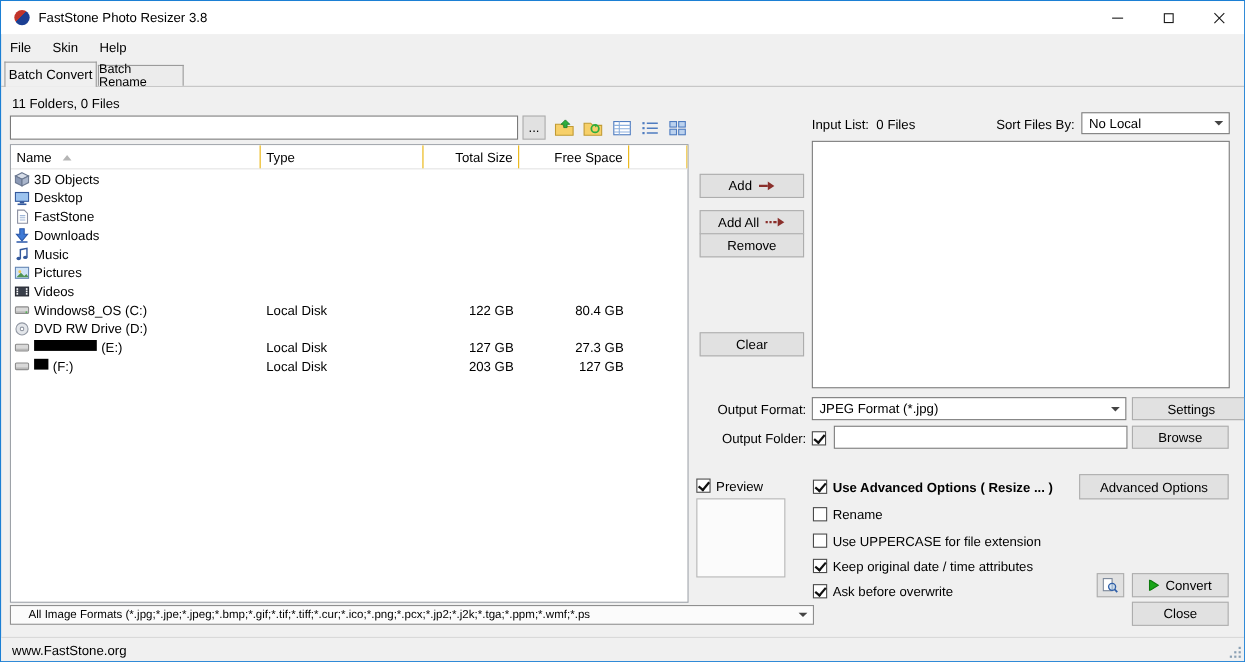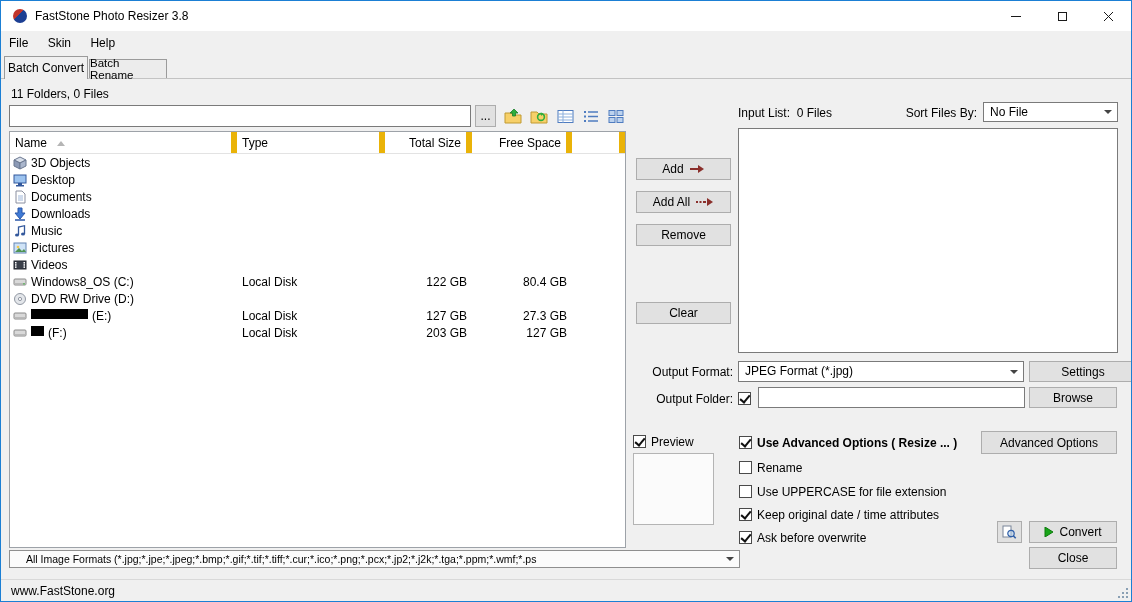--- a/index.html
+++ b/index.html
@@ -38,21 +38,21 @@
     border-right:2px solid #101010; border-bottom:2px solid #101010; transform:rotate(40deg); }
   .check-row { position:absolute; display:flex; align-items:center; gap:5px; height:15px; }
   .textinput { position:absolute; background:#fff; border:1px solid #7a7a7a; padding:0 4px; font:inherit; }
   
   .summary { position:absolute; left:10px; top:86px; }
   .path-input { left:8px; top:104px; width:462px; height:22px; }
   .ellipsis-btn { left:474px; top:104px; width:21px; height:22px; }
   .tool-btn { position:absolute; top:105px; width:22px; height:20px; background:transparent; border:none; display:flex; align-items:center; justify-content:center; }
   .file-table { position:absolute; left:8px; top:130px; width:617px; height:417px; background:#fff; border:1px solid #9da2a8; overflow:hidden; }
   .ft-header { display:grid; grid-template-columns:227px 148px 87px 100px 1fr; height:22px; background:#fff; border-bottom:1px solid #e3e3e3; }
-  .ft-header > div { padding:4px 4px 0 5px; border-right:6px solid #eab308; }
+  .ft-header > div { padding:4px 4px 0 5px; border-right:1px solid #eab308; }
   .ft-header .h-size, .ft-header .h-free { text-align:right; padding-right:5px; }
   .sort-arrow { display:inline-block; width:0; height:0; margin-left:10px; margin-bottom:1px;
     border-left:4px solid transparent; border-right:4px solid transparent; border-bottom:5px solid #b5b5b5; }
   .ft-row { display:grid; grid-template-columns:227px 148px 87px 100px 1fr; height:17px; align-items:center; }
   .c-name { display:flex; gap:4px; padding-left:3px; white-space:nowrap; overflow:hidden; }
   .c-type { padding-left:5px; }
   .c-size, .c-free { text-align:right; padding-right:5px; }
   .ric { width:14px; height:14px; flex:none; display:inline-flex; }
   .redact { display:inline-block; height:10px; background:#000; }
   .redact-e { width:57px; } .redact-f { width:13px; }
@@ -207,21 +207,21 @@
         <div></div>
     </div>
     <div class="ft-row">
       <div class="c-name">
           <span class="ric">
             <svg width="14" height="14">
               <path d="M3 1h6l3 3v9H3z" fill="#fff" stroke="#8a8fa0"></path>
               <path d="M5 6h5M5 8h5M5 10h5" stroke="#9fb6d8"></path>
             </svg>
           </span>
-          <span>Documents</span>
+          <span>FastStone</span>
         </div>
       <div class="c-type"></div>
       <div class="c-size"></div>
       <div class="c-free"></div>
         <div></div>
     </div>
     <div class="ft-row">
       <div class="c-name">
           <span class="ric">
             <svg width="14" height="14">
@@ -367,27 +367,27 @@
         <path d="M9 1l6 4-6 4z" fill="#8a2f2b"></path>
       </svg>
   </button>
   <button class="btn transfer-btn" style="top:190px;">
     <span>Add All</span>
     <svg width="19" height="10">
         <path d="M1 4h2v2H1zM4.5 4h2v2h-2zM8 4h3v2H8z" fill="#8a2f2b"></path>
         <path d="M12 1l6 4-6 4z" fill="#8a2f2b"></path>
       </svg>
   </button>
-  <button class="btn transfer-btn" style="top:223px;">Remove</button>
+  <button class="btn transfer-btn" style="top:211px;">Remove</button>
   <button class="btn transfer-btn" style="top:257px;margin-top:44px;">Clear</button>
 
   <div class="input-list-label">Input List:  0 Files</div>
   <div class="sort-label">Sort Files By:</div>
   <div class="combo sort-combo">
-    <span>No File</span>
+    <span>No Local</span>
     <span class="combo-arrow"></span>
   </div>
   <div class="input-listbox"></div>
 
   <div class="fmt-label">Output Format:</div>
   <div class="combo fmt-combo">
     <span>JPEG Format (*.jpg)</span>
     <span class="combo-arrow"></span>
   </div>
   <button class="btn settings-btn">Settings</button>

